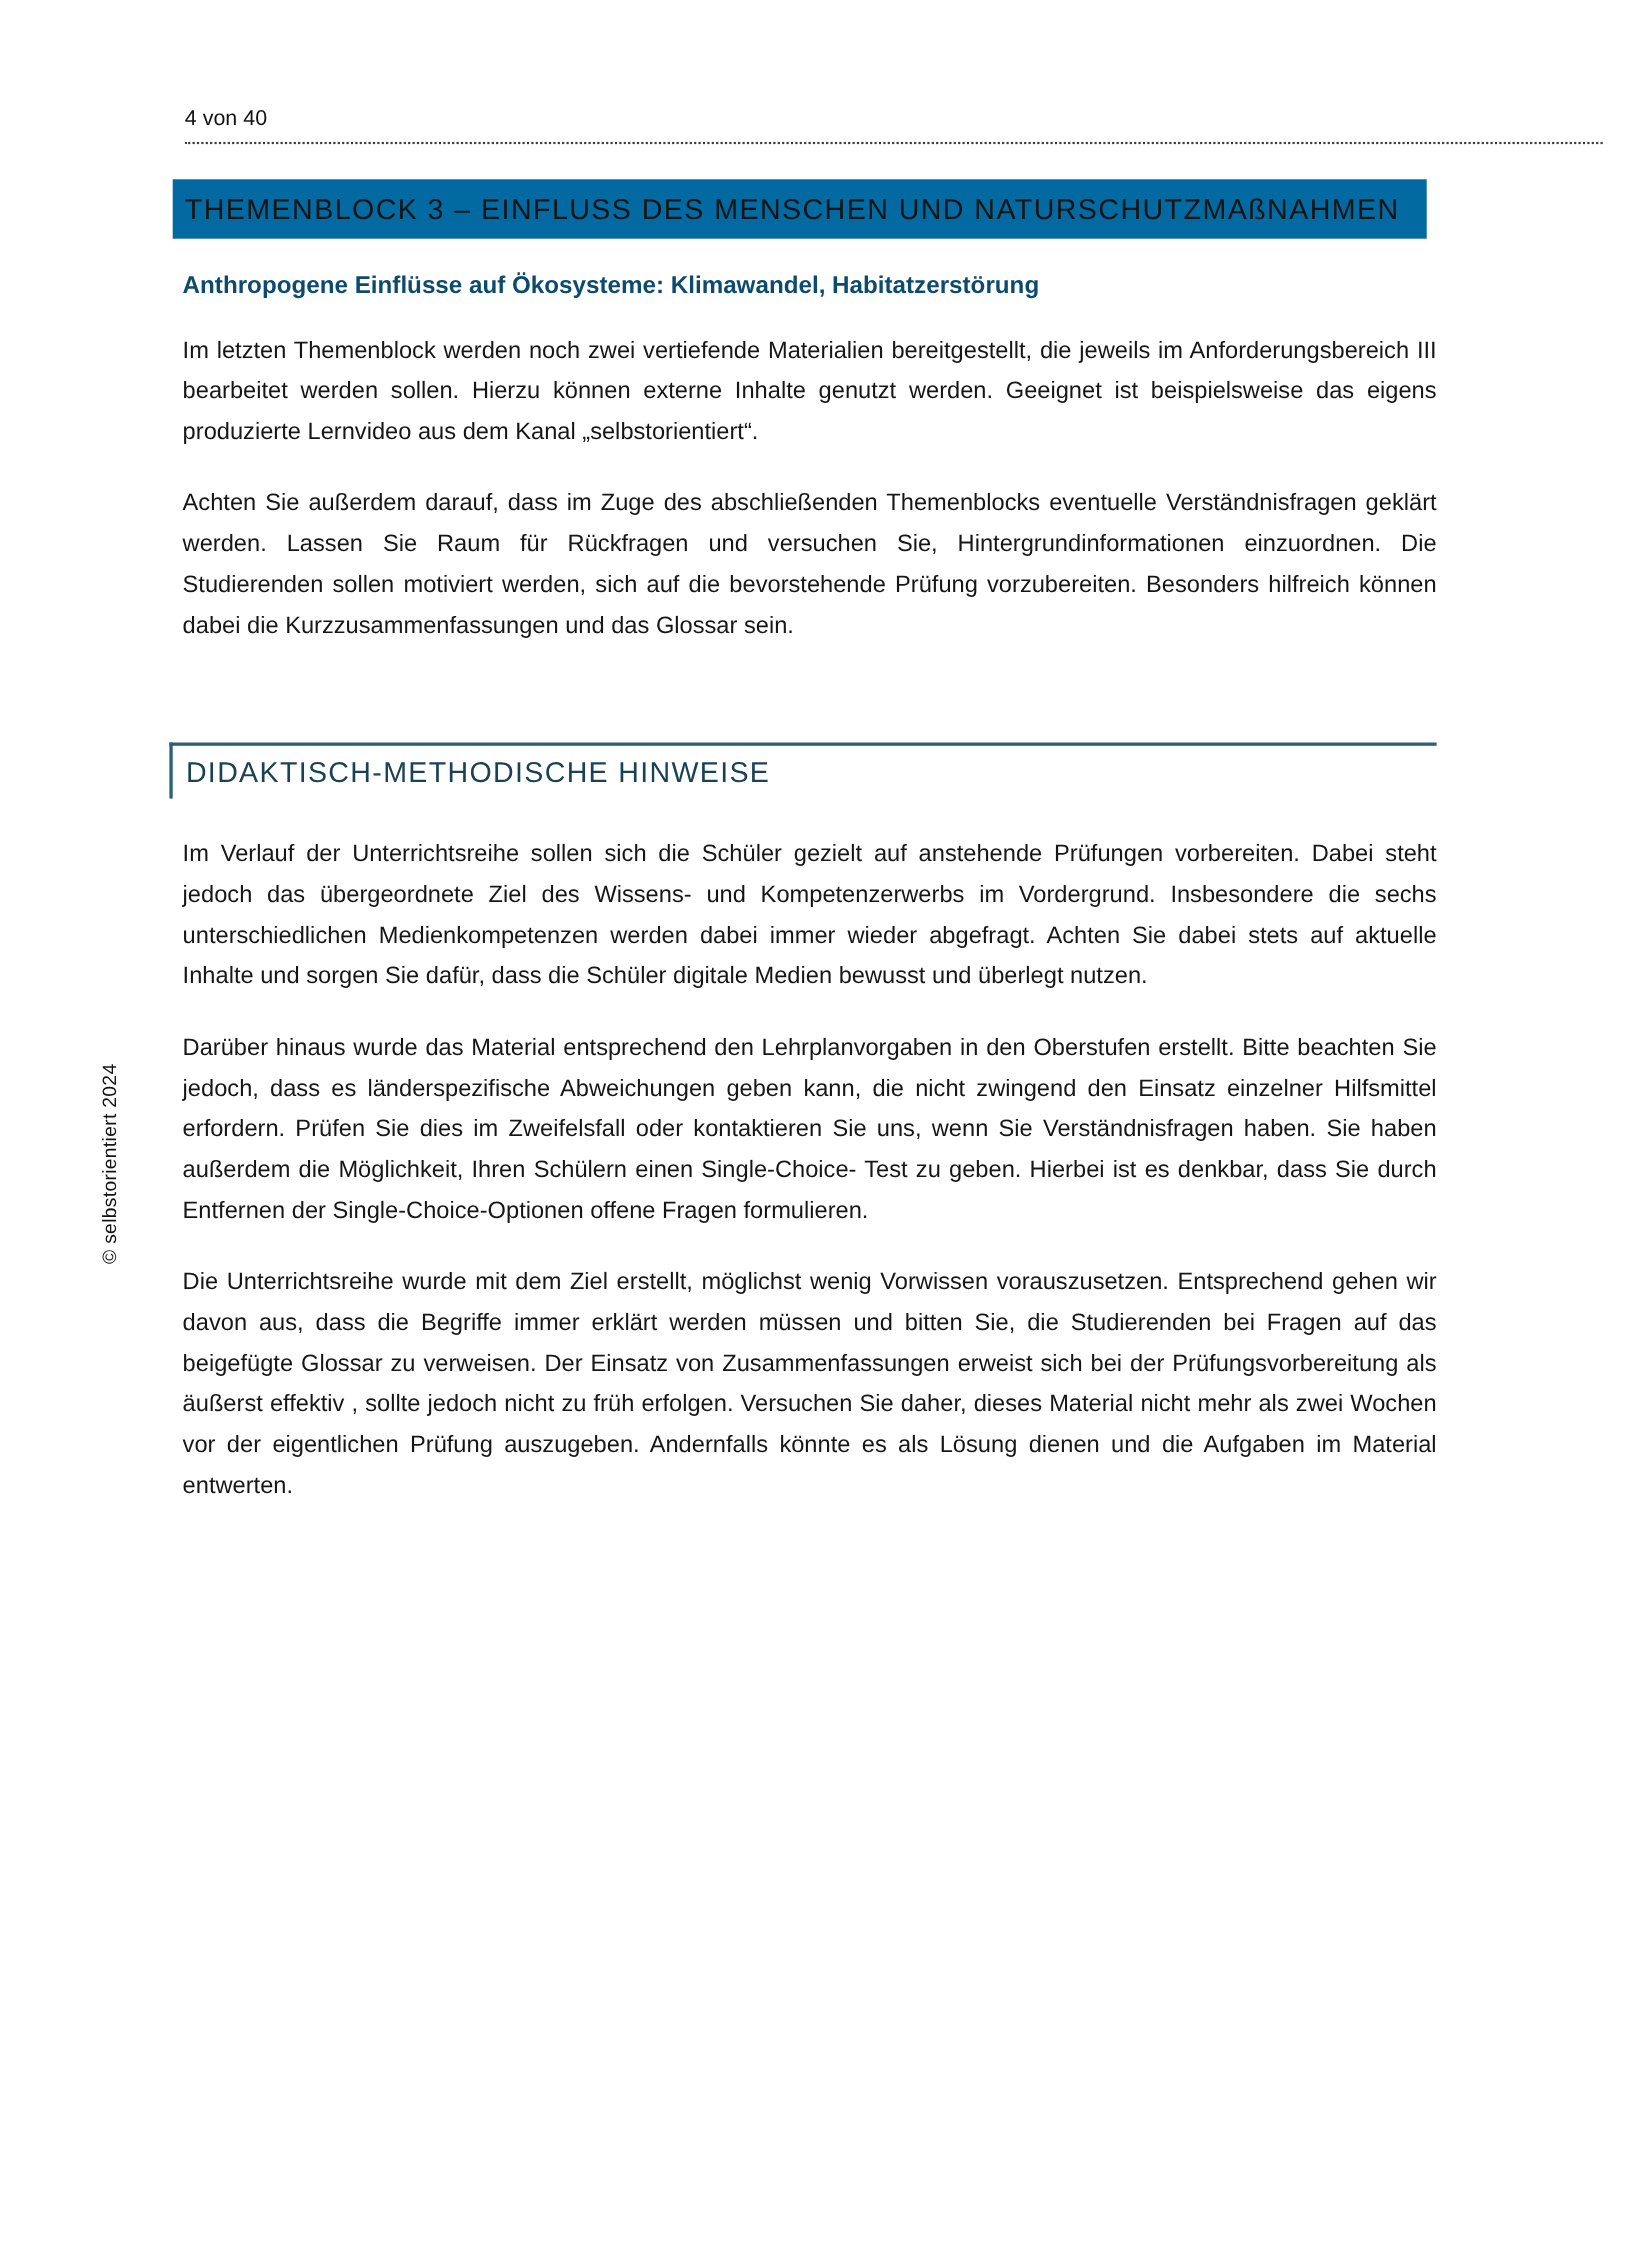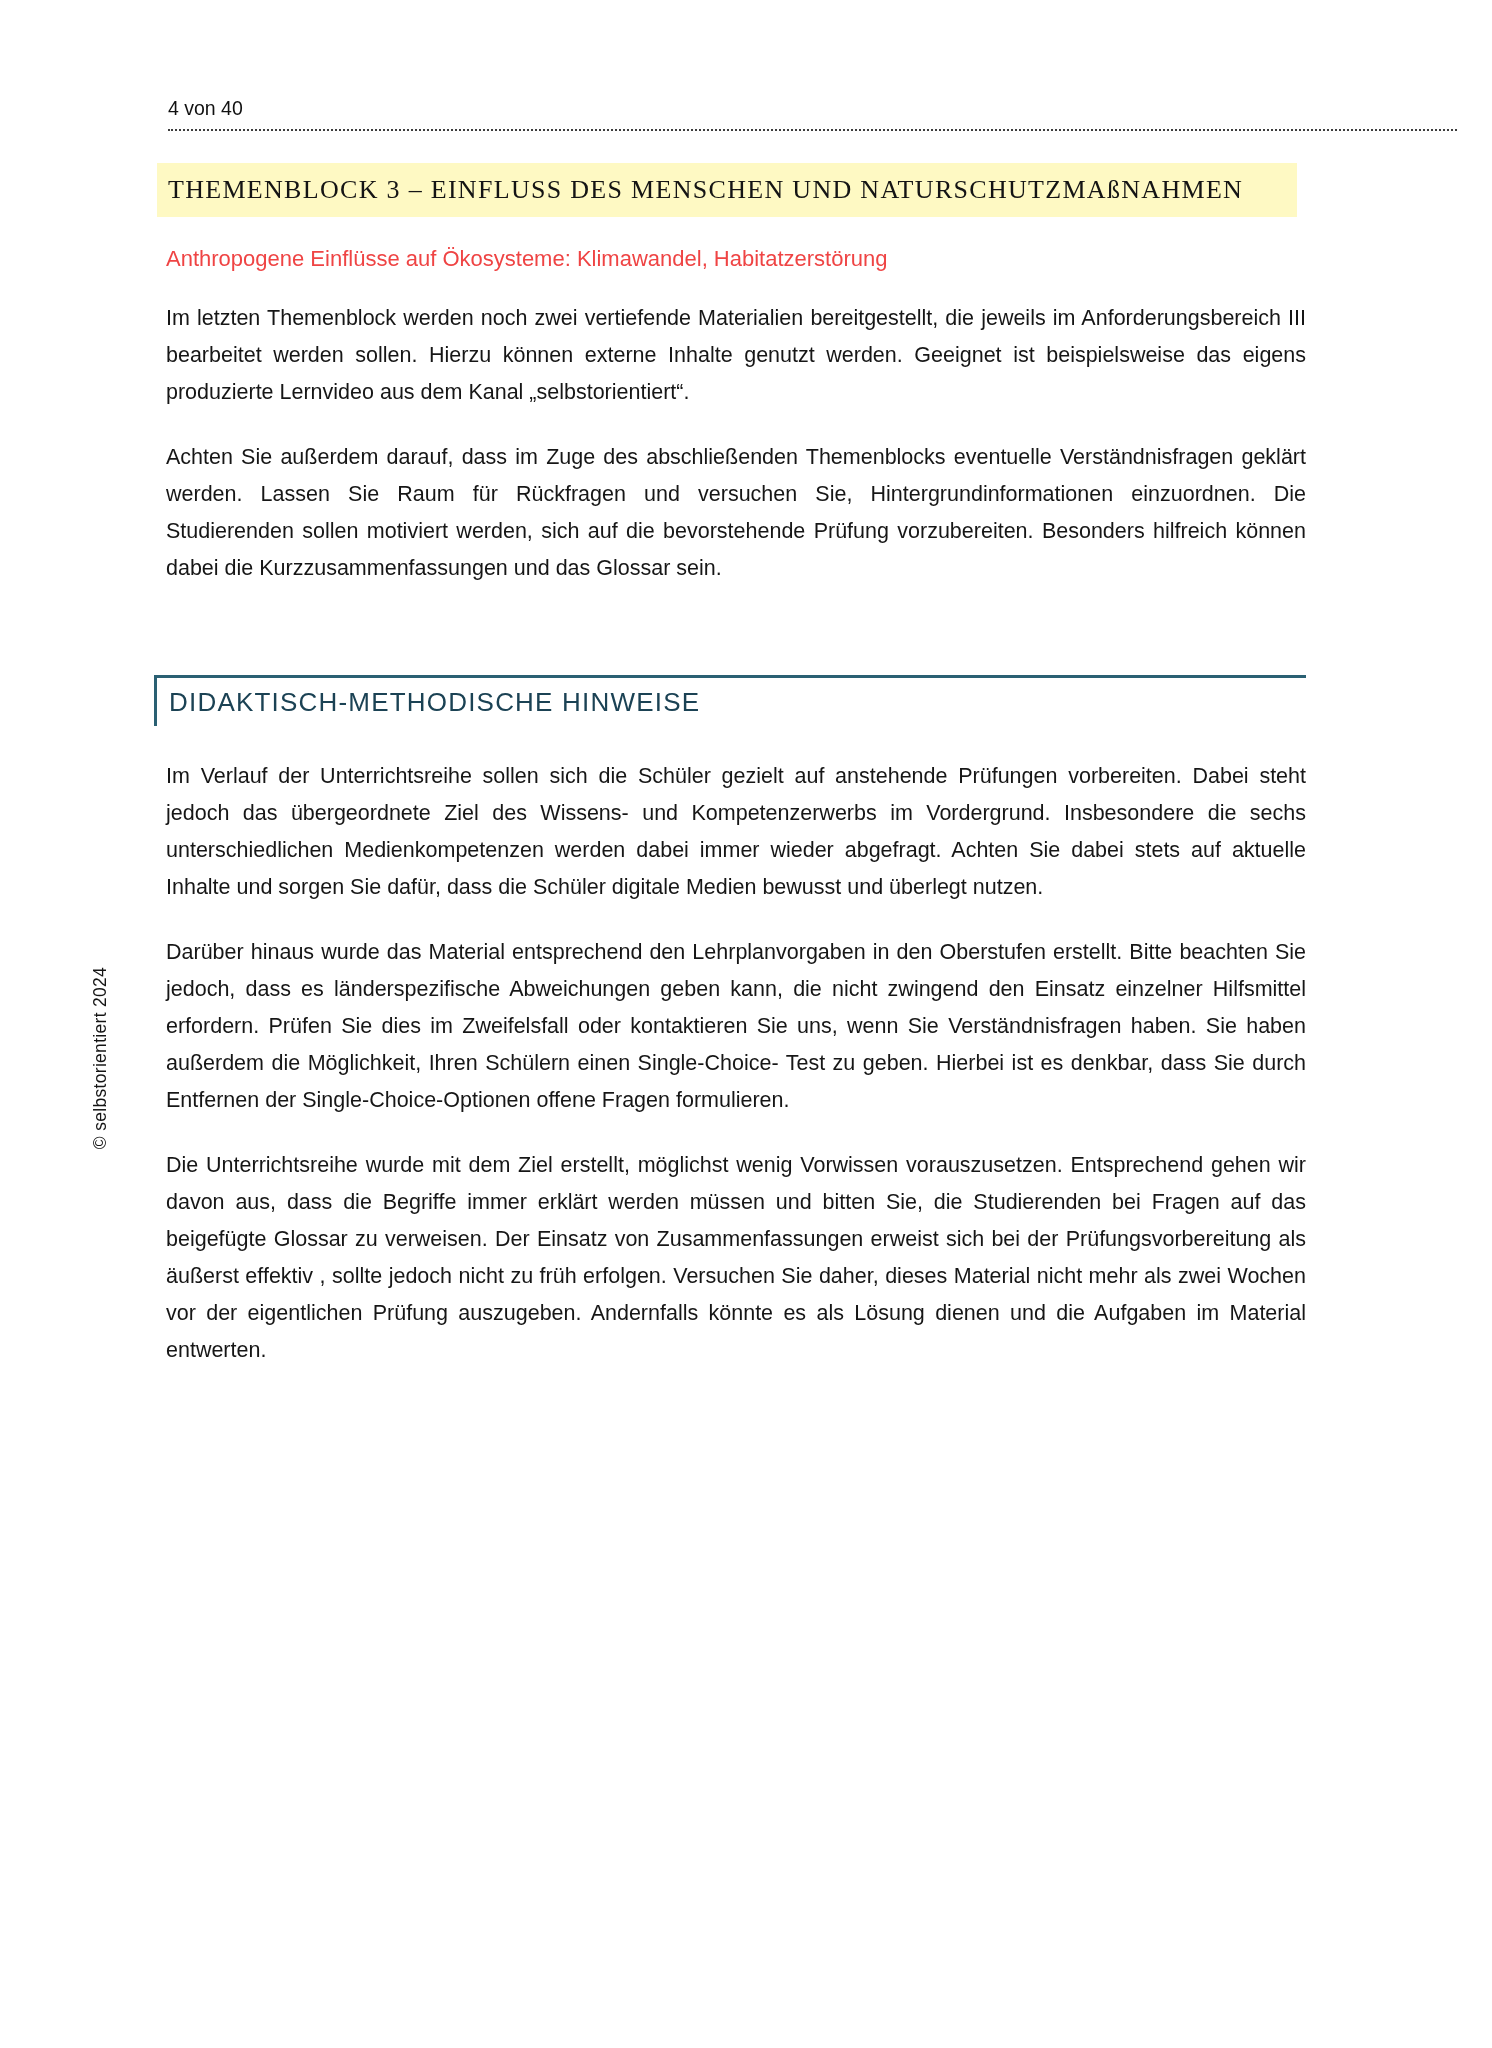--- a/index.html
+++ b/index.html
@@ -33,35 +33,34 @@
   .content {
     position: absolute;
     left: 166px;
     top: 163px;
     width: 1140px;
   }
   .banner {
     box-sizing: border-box;
     margin-left: -9px;
     width: 1140px;
-    background: #fef9c3;
+    background: #0369a1;
     padding: 12px 10px 12px 11px;
     font-size: 26px;
     line-height: 30px;
     font-weight: 500;
     letter-spacing: 1.3px;
     color: #141414;
-    font-family: Liberation Serif, serif;
   }
   .subheading {
     font-size: 22px;
-    font-weight: 400;
+    font-weight: 700;
     margin: 30px 0 0 0;
     line-height: 27px;
-    color: #ef4444;
+    color: #0c4a6e;
   }
   .subheading.first { margin-top: 28px; }
   .body-par {
     font-size: 21.5px;
     line-height: 37px;
     text-align: justify;
     margin: 28px 0 0 0;
     color: #161616;
   }
   .didaktik-box {

